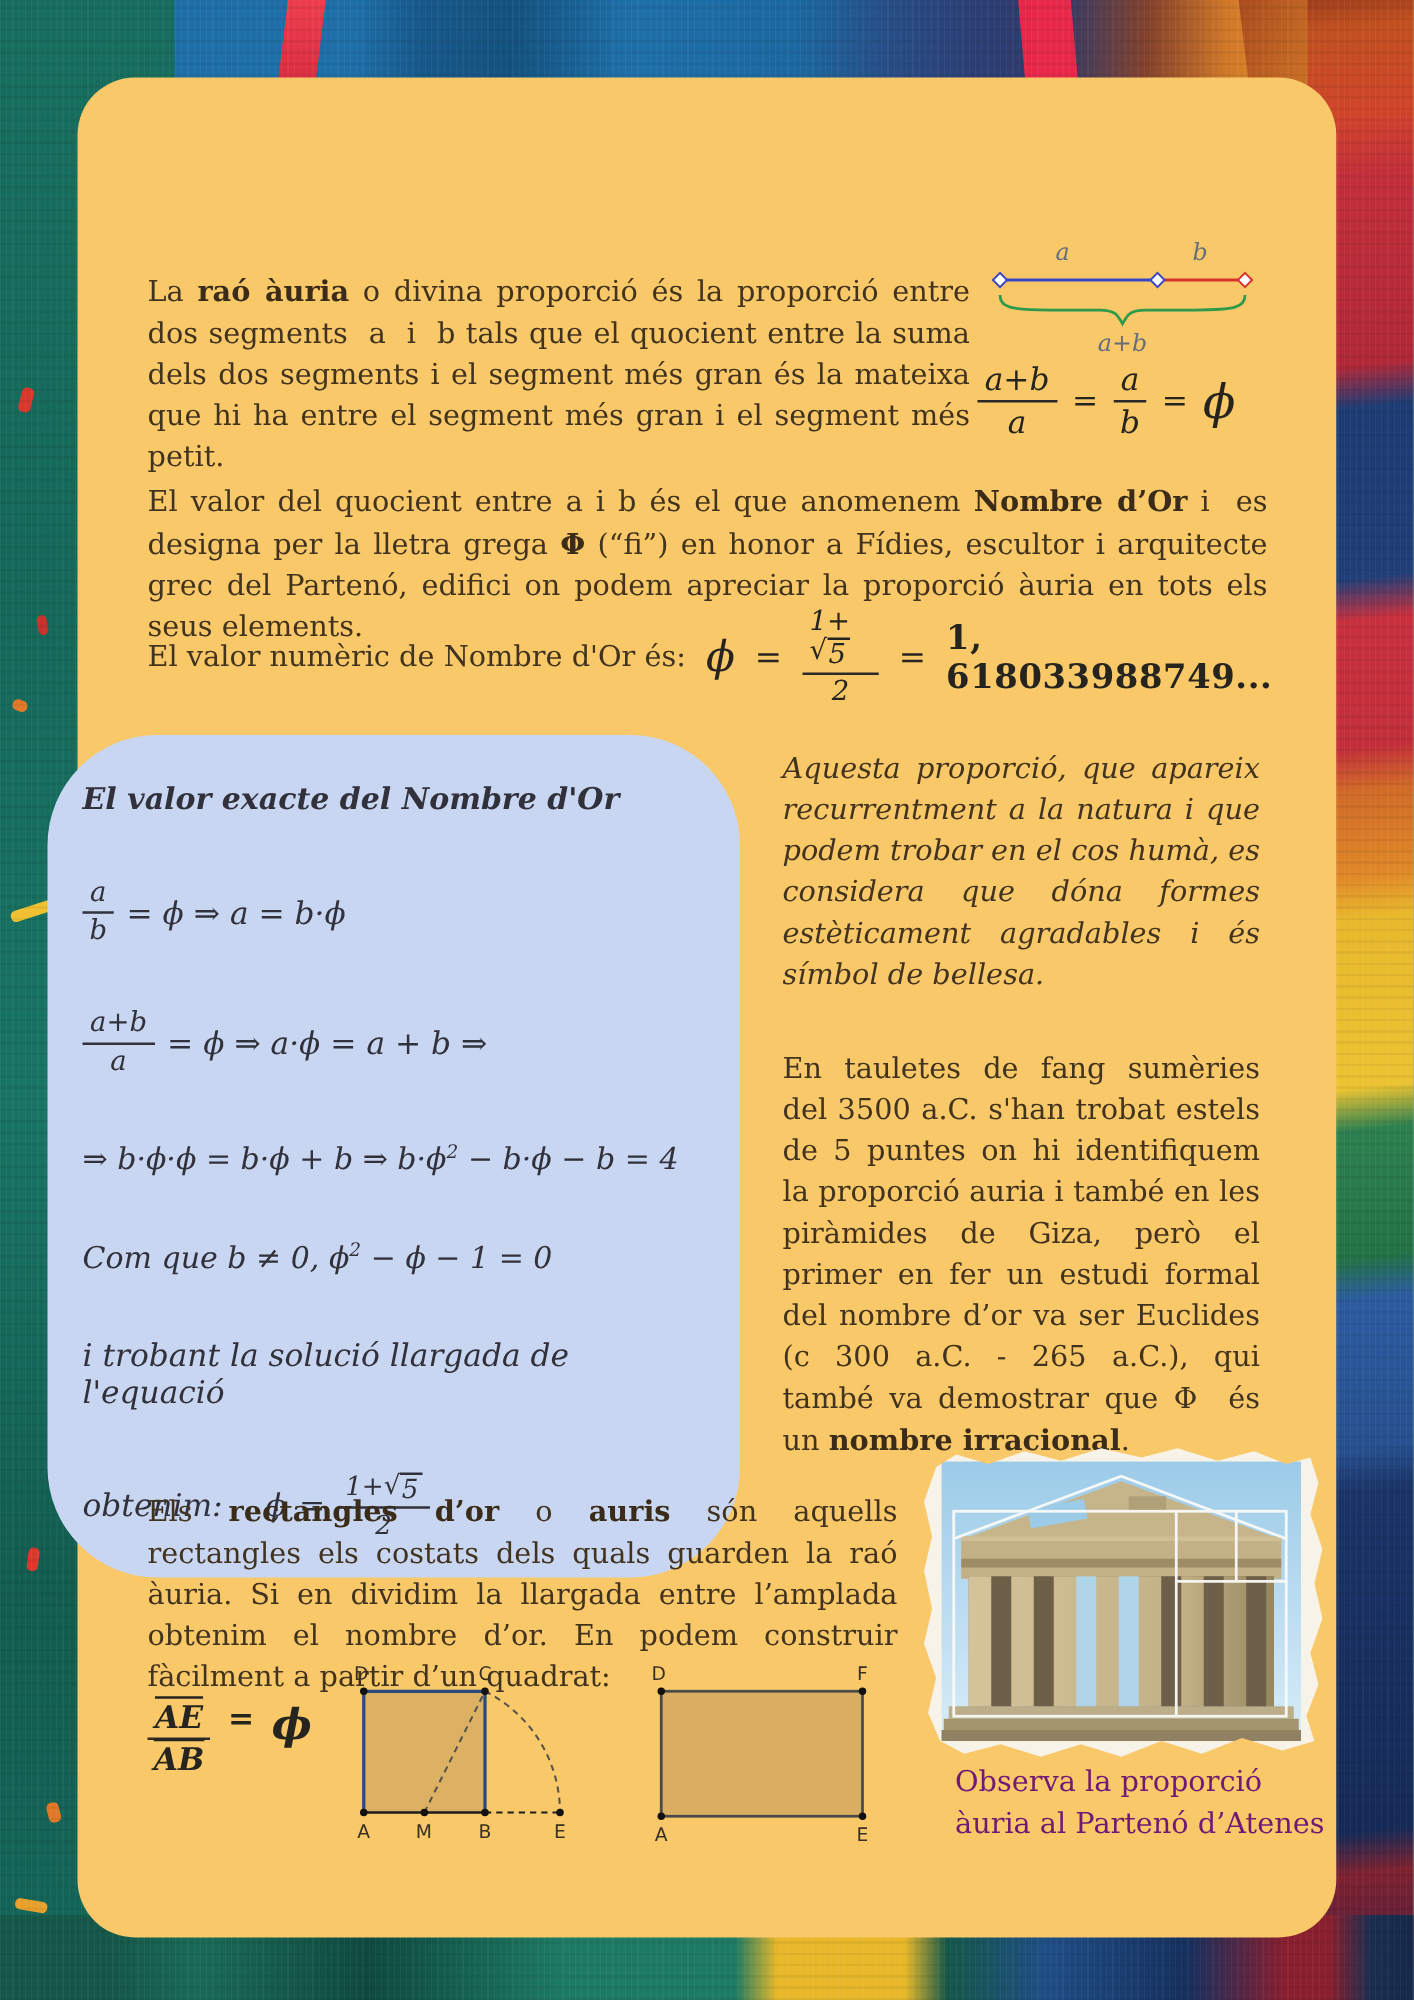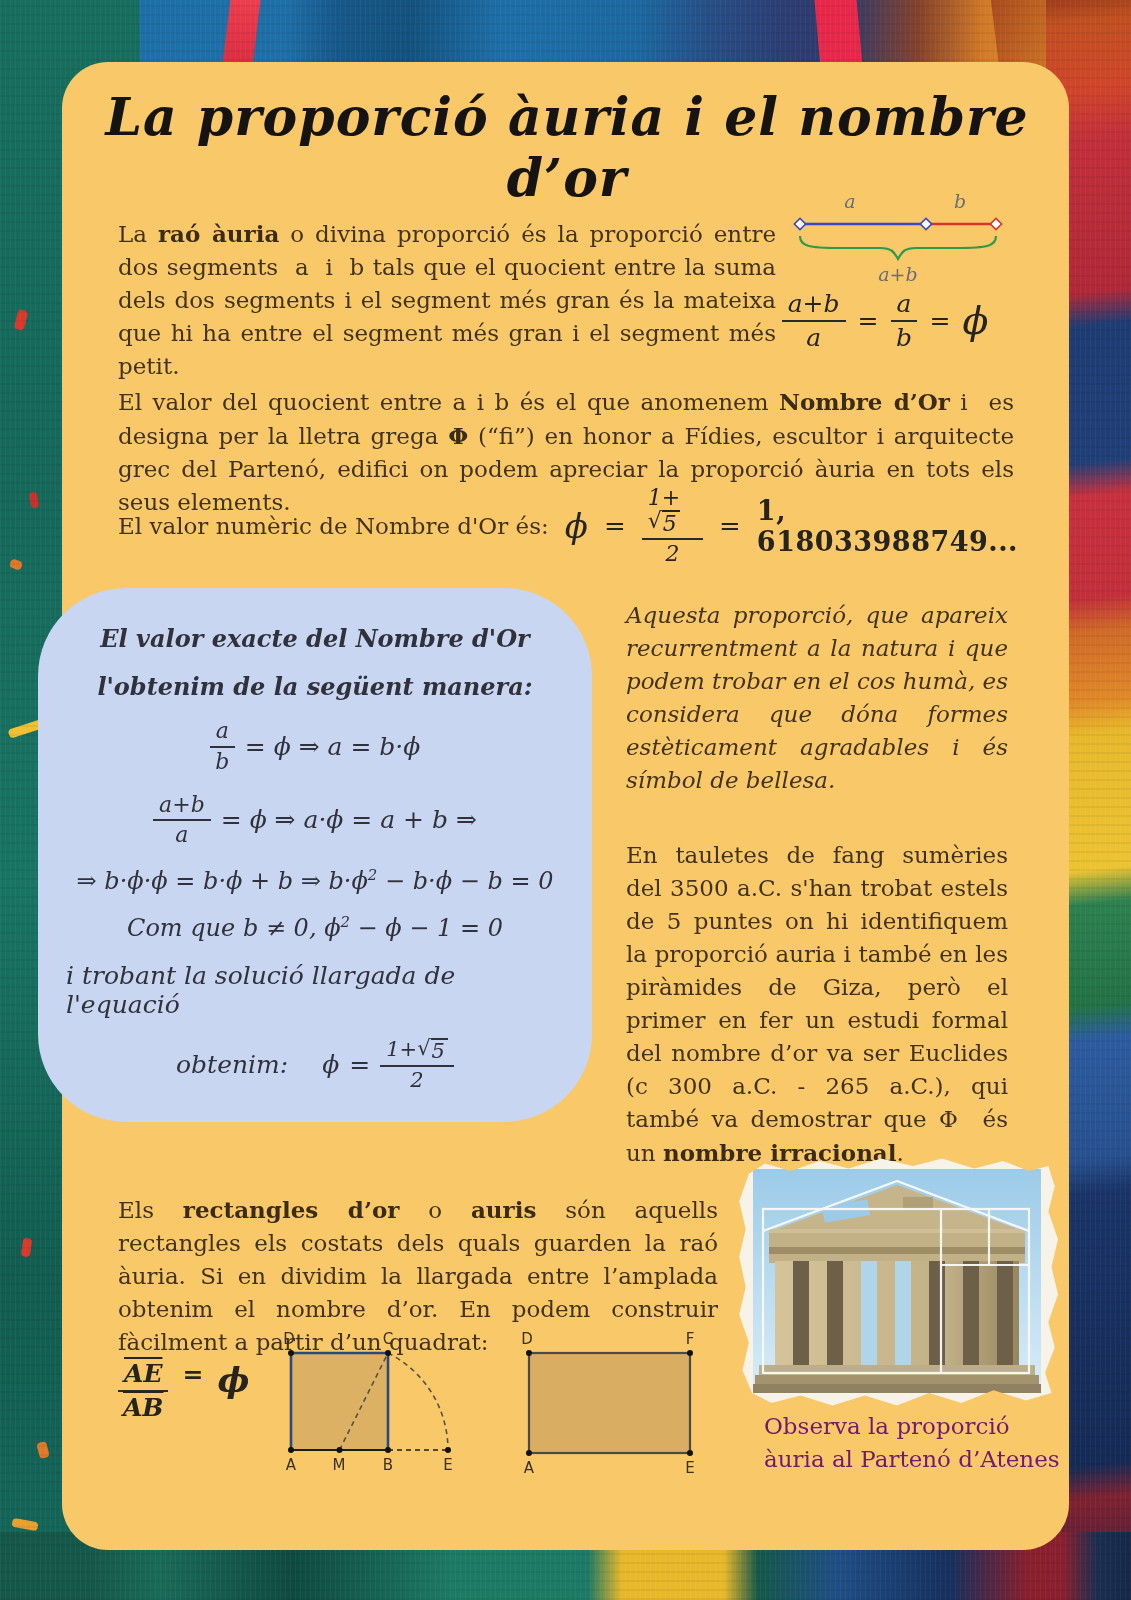--- a/index.html
+++ b/index.html
@@ -68,24 +68,24 @@
   .ratio-formula .phi-big{font-size:38px;line-height:1;}
 
   .numeric-row{position:absolute;left:118px;top:484px;width:900px;height:84px;
       display:flex;align-items:center;gap:16px;}
   .numeric-row .lbl{color:#42331f;font-size:23px;white-space:nowrap;}
   .numeric-row .math{font-size:26px;}
   .numeric-row .phi-big{font-size:34px;}
   .numeric-row .val{font-size:27px;font-weight:600;font-style:normal;letter-spacing:.5px;}
 
   
-  .blue-box{position:absolute;left:38px;top:588px;width:554px;height:534px;
+  .blue-box{position:absolute;left:38px;top:588px;width:554px;height:674px;
       background:#c8d6f2;border-radius:88px;box-sizing:border-box;
       padding:36px 28px 30px;display:flex;flex-direction:column;
-      justify-content:space-between;align-items:center;color:#31313b;}
+      justify-content:space-between;color:#31313b;}
   .blue-box .bh{font-style:italic;font-weight:700;font-size:24px;}
   .blue-box .bl{font-style:italic;font-size:25px;display:flex;align-items:center;gap:10px;}
   .blue-box .bl .frac{font-size:22px;}
   .blue-box .frac .num{border-bottom-color:#31313b;}
   .blue-box .small{font-size:24px;}
 
   
   .ae-formula{position:absolute;left:118px;top:1360px;width:150px;display:flex;
       align-items:flex-start;gap:14px;font-size:25px;font-weight:600;}
   .ae-formula .phi-big{font-size:34px;}
@@ -124,21 +124,20 @@
     <div class="fleck f3"></div>
     <div class="fleck f4"></div>
     <div class="fleck f5"></div>
     <div class="fleck f6"></div>
     <div class="fleck f7"></div>
     <div class="fleck f8"></div>
   </div>
 
   <div class="card"></div>
 
-  <div class="title">La proporció àuria i el nombre d’or</div>
 
   <p class="body-text p1"><span>La </span><b>raó àuria</b><span> o divina proporció és la proporció entre dos segments&nbsp; a&nbsp; i&nbsp; b tals que el quocient entre la suma dels dos segments i el segment més gran és la mateixa que hi ha entre el segment més gran i el segment més petit.</span></p>
 
   <svg class="diagram seg-svg" width="222" height="100" viewBox="0 0 222 100">
     <text class="seg-label" x="62" y="22" text-anchor="middle">a</text>
     <text class="seg-label" x="172" y="22" text-anchor="middle">b</text>
     <line x1="12" y1="38" x2="138" y2="38" stroke="#3a46c8" stroke-width="2.5"></line>
     <line x1="138" y1="38" x2="208" y2="38" stroke="#d8342c" stroke-width="2.5"></line>
     <rect x="8" y="34" width="8" height="8" fill="#fff" stroke="#3a46c8" stroke-width="1.6" transform="rotate(45 12 38)"></rect>
     <rect x="134" y="34" width="8" height="8" fill="#fff" stroke="#3a46c8" stroke-width="1.6" transform="rotate(45 138 38)"></rect>
@@ -173,37 +172,36 @@
             <span class="radi">5</span>
           </span></span>
       <span class="den">2</span>
     </span>
     <span class="math">=</span>
     <span class="math val">1, 618033988749...</span>
   </div>
 
   <div class="blue-box">
     <div class="bh">El valor exacte del Nombre d'Or</div>
-    <div class="bh">l'obtenim de la següent manera:</div>
     <div class="bl">
       <span class="frac">
           <span class="num">a</span>
           <span class="den">b</span>
         </span>
       <span>= ϕ ⇒ a = b·ϕ</span>
     </div>
     <div class="bl">
       <span class="frac">
           <span class="num">a+b</span>
           <span class="den">a</span>
         </span>
       <span>= ϕ ⇒ a·ϕ = a + b ⇒</span>
     </div>
     <div class="bl small">
-      <span><span>⇒ b·ϕ·ϕ = b·ϕ + b ⇒ b·ϕ</span><sup>2</sup><span> − b·ϕ − b = 0</span></span>
+      <span><span>⇒ b·ϕ·ϕ = b·ϕ + b ⇒ b·ϕ</span><sup>2</sup><span> − b·ϕ − b = 4</span></span>
     </div>
     <div class="bl small">
       <span><span>Com que b ≠ 0, ϕ</span><sup>2</sup><span> − ϕ − 1 = 0</span></span>
     </div>
     <div class="bl">
       <span>i trobant la solució llargada de l'equació</span>
     </div>
     <div class="bl">
       <span>obtenim:</span>
       <span style="width:14px;"></span>

